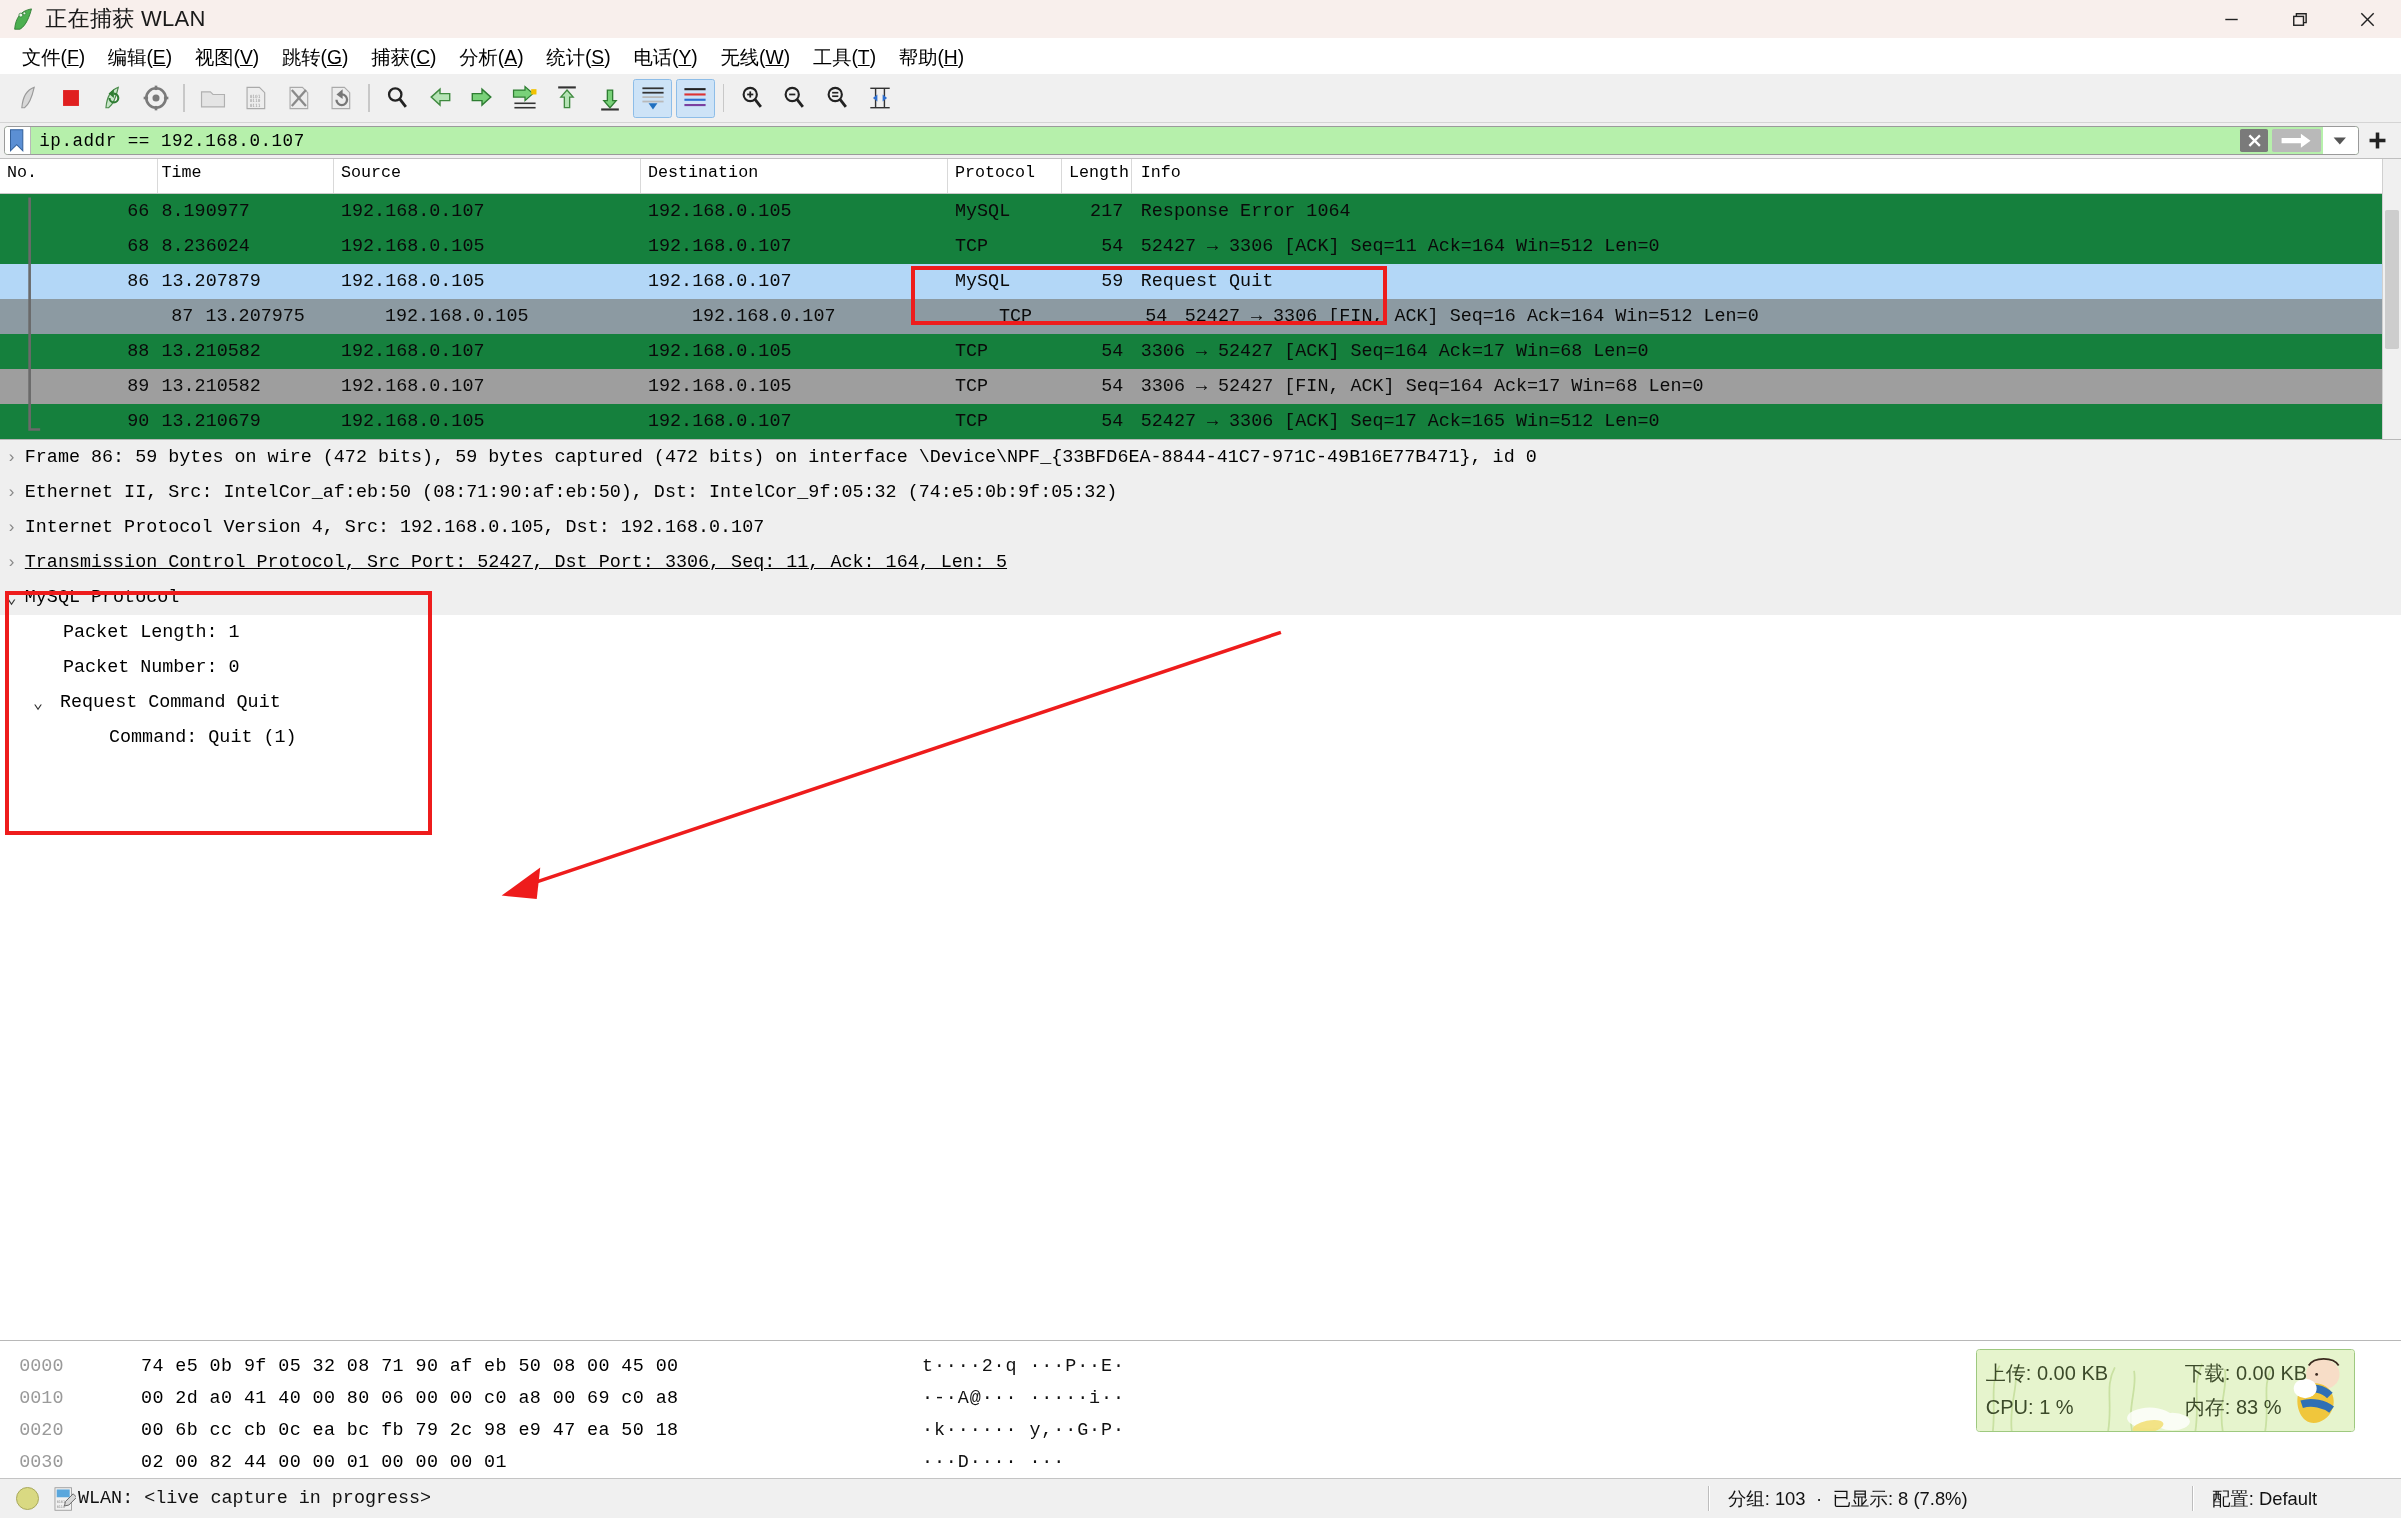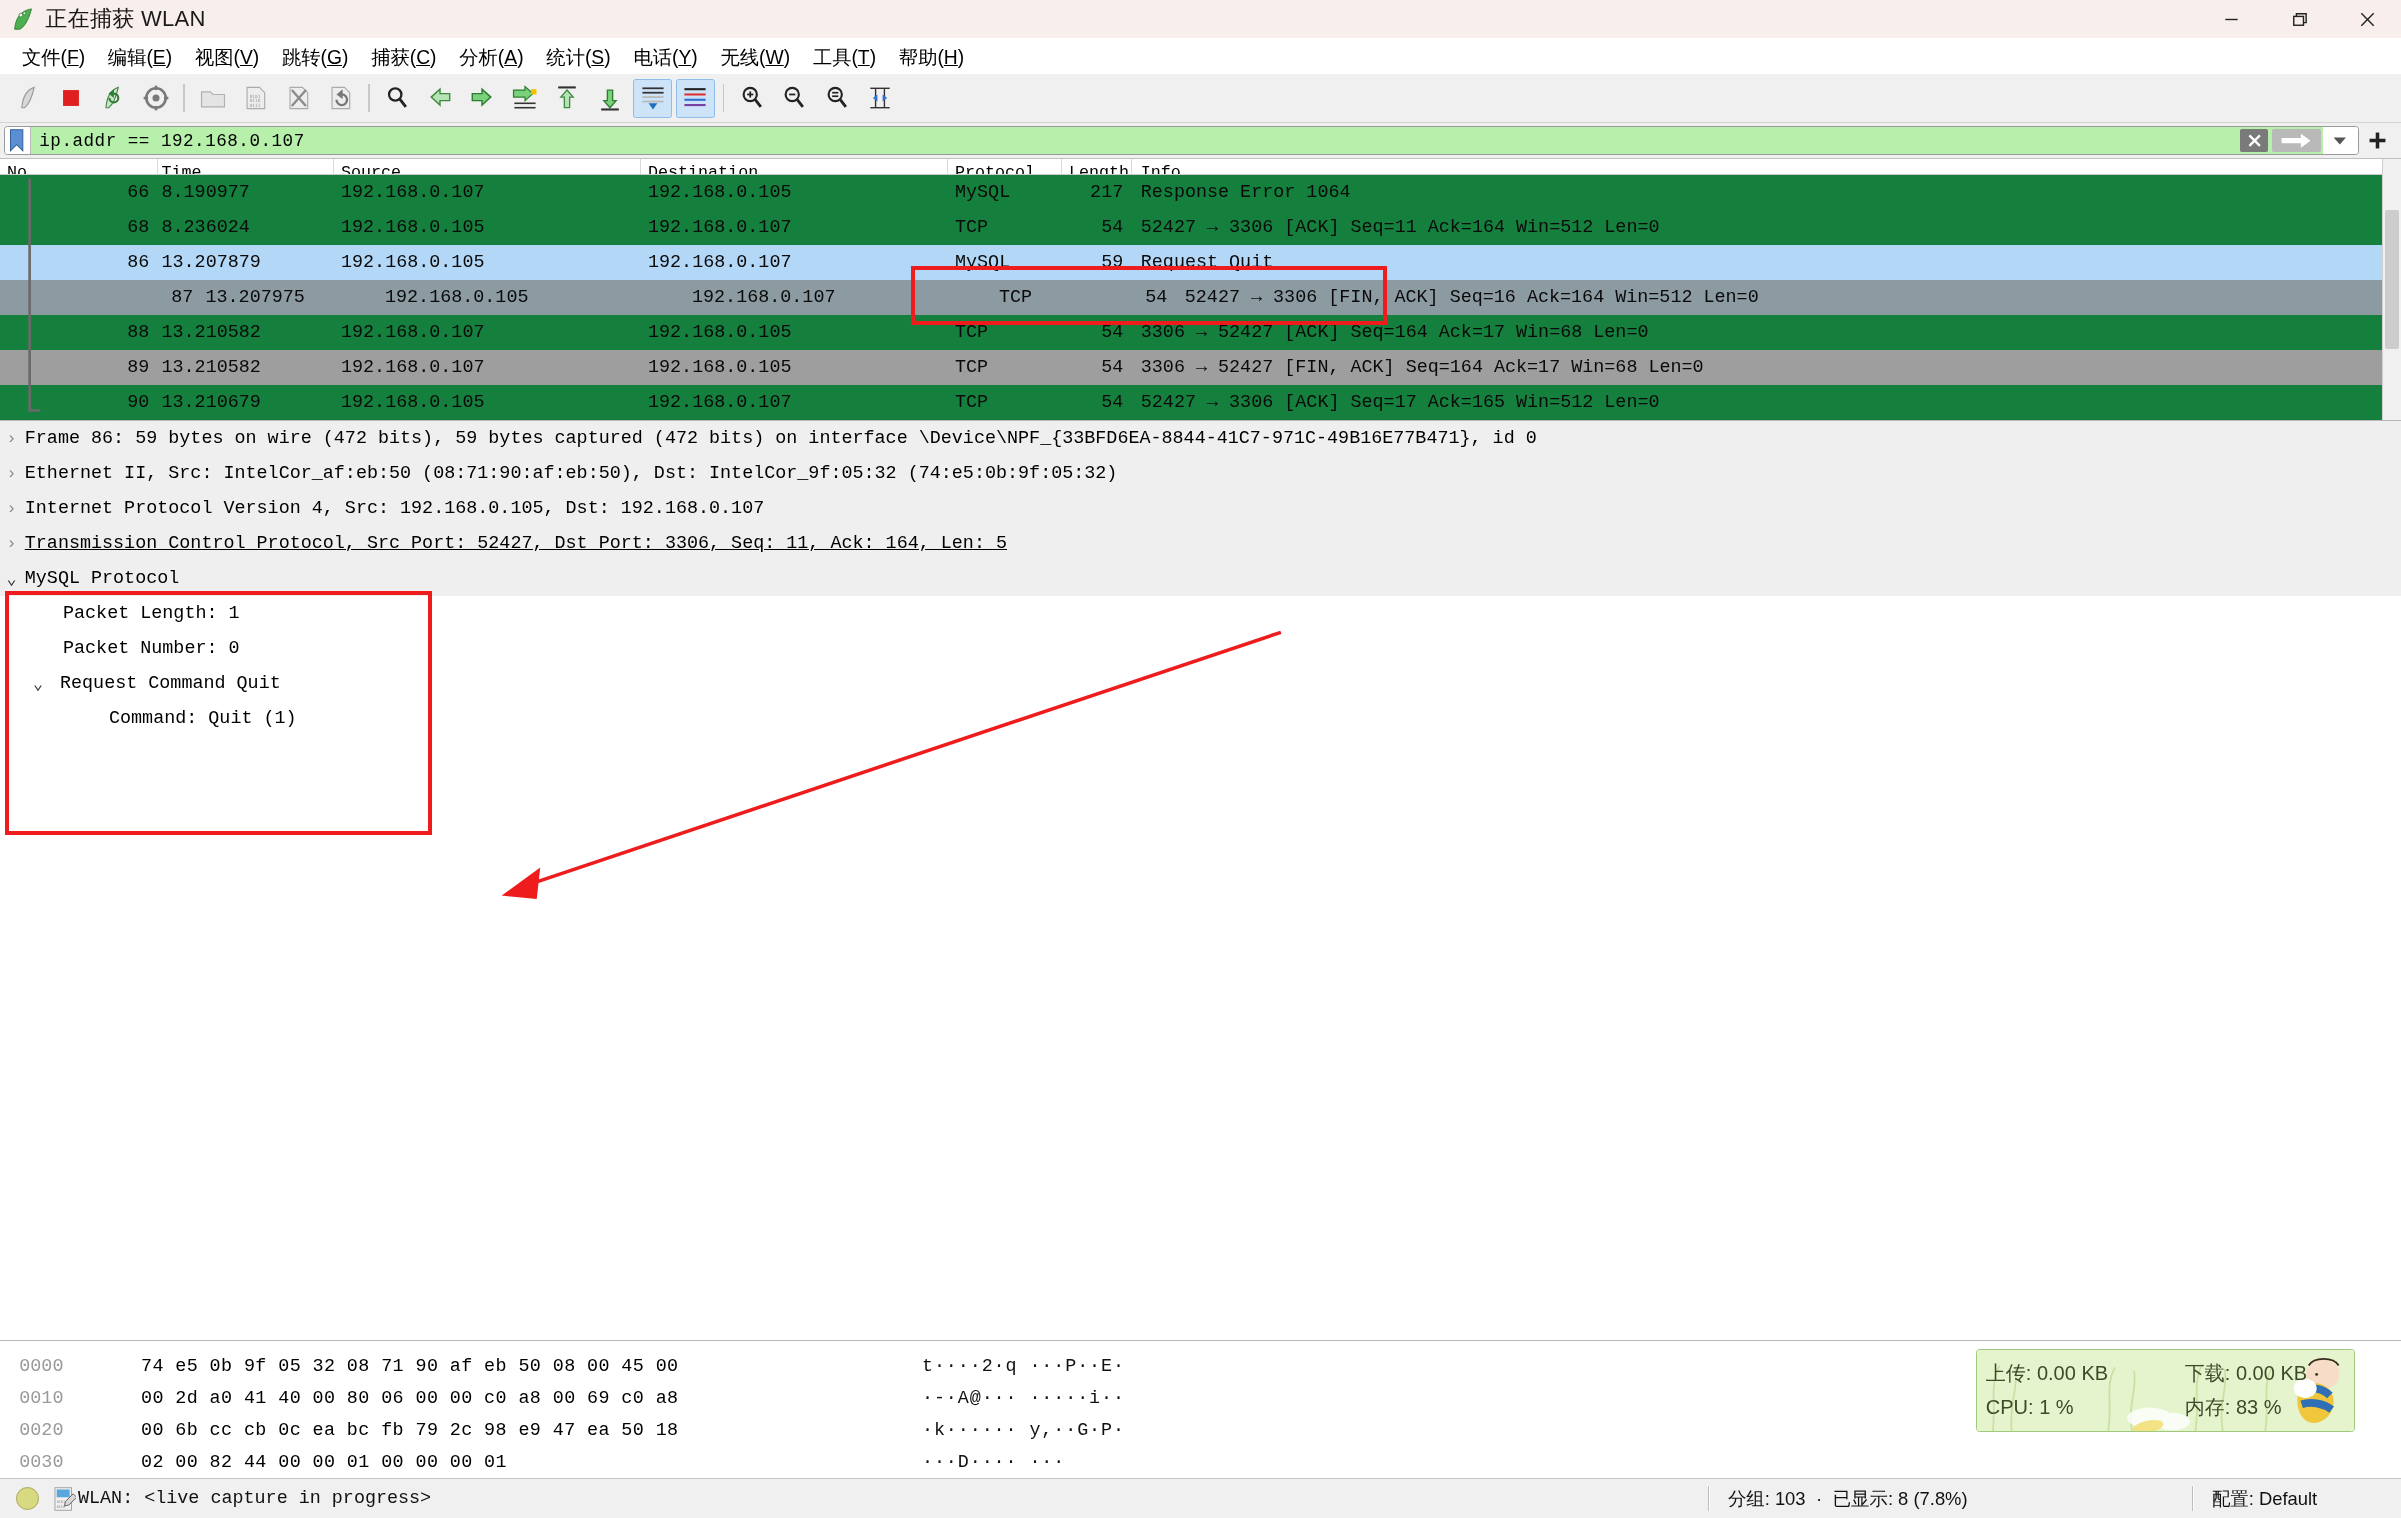--- a/index.html
+++ b/index.html
@@ -63,21 +63,21 @@
   }
   .fbtn { width: 32px; display: flex; align-items: center; justify-content: center; background: #b6f0ab; }
   .fbtn-x { background: #7a7a7a; width: 28px; margin: 2.6px 1.8px; border-radius: 1.8px; }
   .fbtn-go { background: #b9b9b9; width: 49px; margin: 2.6px 1.8px; border-radius: 1.8px; }
   .fbtn-dd { background: #ffffff; width: 35px; }
   .plus-btn { width: 37px; display: flex; align-items: center; justify-content: center; }
 
   
   .packet-list { flex: none; background: #fff; position: relative; }
   .plist-header {
-    display: flex; height: 16px; background: #ffffff; border-bottom: 0.9px solid #c9c9c9;
+    display: flex; height: 35px; background: #ffffff; border-bottom: 0.9px solid #c9c9c9;
     font-family: "Liberation Mono", monospace; font-size: 16.7px; color: #000;
   }
   .ph { padding: 3.5px 0 0 7px; border-right: 0.9px solid #d9d9d9; white-space: nowrap; overflow: hidden; }
   .plist-rows { position: relative; }
   .prow {
     display: flex; height: 35px; align-items: center;
     font-family: "Liberation Mono", monospace; font-size: 18.4px; color: #0a0a0a;
     white-space: nowrap;
   }
   .prow.lav { background: #15803d; }

